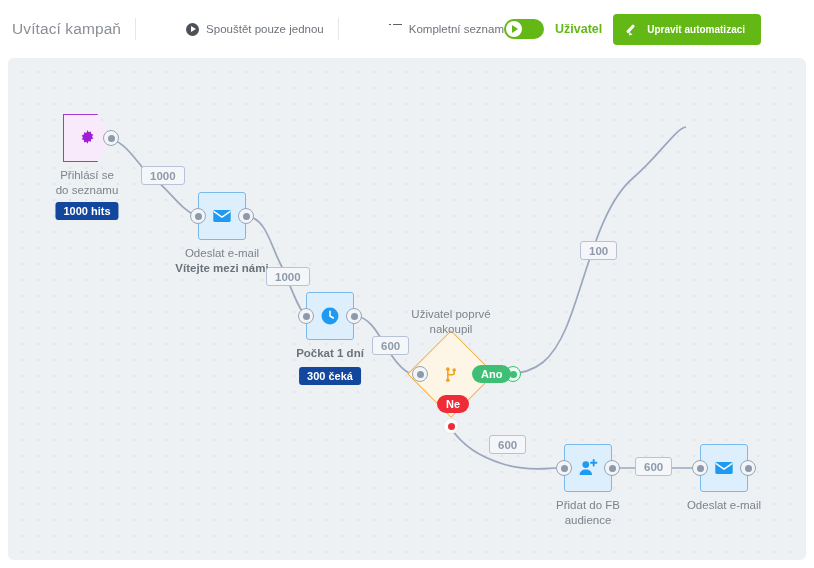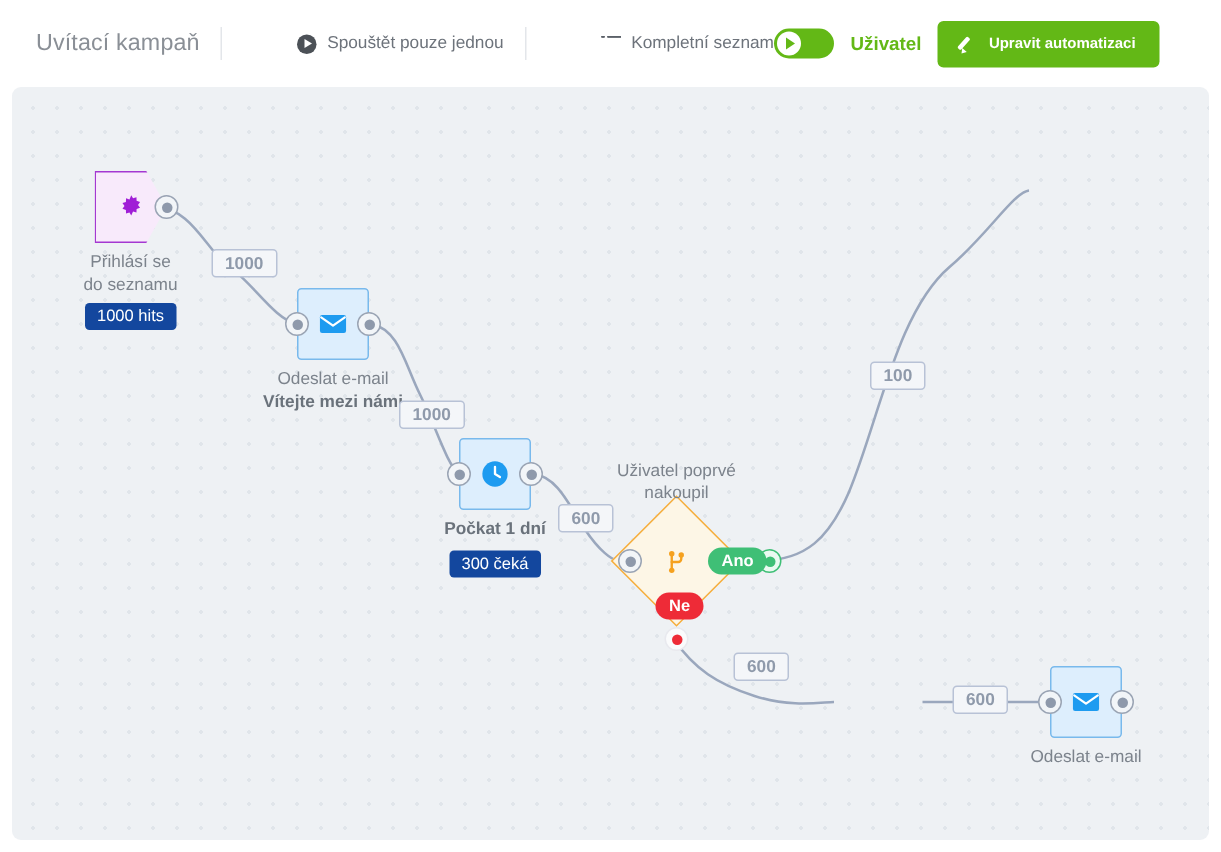--- a/index.html
+++ b/index.html
@@ -5,21 +5,21 @@
   html,body{margin:0;padding:0;}
   body{
     width:814px;height:568px;
     background:#ffffff;
     font-family:"Liberation Sans", sans-serif;
     overflow:hidden;
     position:relative;
   }
   
   .header{
-    position:absolute;left:12px;top:0;width:658px;height:58px;
+    position:absolute;left:0;top:0;width:658px;height:58px;
     background:#ffffff;
     display:flex;align-items:center;
     box-sizing:border-box;
     padding:0 14px 0 12px;
   }
   .title{
     font-size:15.5px;color:#8a8f96;letter-spacing:.1px;
     white-space:nowrap;
   }
   .hsep{
@@ -133,21 +133,21 @@
   .diamond > *{transform:rotate(-45deg);}
 
   .lbl{
     position:absolute;left:50%;transform:translateX(-50%);
     text-align:center;white-space:nowrap;
     font-size:11.5px;color:#7c838c;line-height:15px;
   }
   .lbl .b{font-weight:700;color:#6a727b;display:block;}
   .badge{
     position:absolute;left:50%;transform:translateX(-50%);
-    background:#13479e;color:#fff;font-size:11px;font-weight:400;
+    background:#13479e;color:#fff;font-size:11px;font-weight:700;
     border-radius:3px;padding:3px 8px;white-space:nowrap;
   }
 
   
   .port{
     position:absolute;width:16px;height:16px;border-radius:50%;
     background:#f2f5f8;border:1.6px solid #9aa4b4;
     box-sizing:border-box;
     display:flex;align-items:center;justify-content:center;
     z-index:4;
@@ -296,20 +296,35 @@
       <span>nakoupil</span>
     </div>
     <div class="pill yes" style="left:52px;top:22px;">Ano</div>
     <div class="pill no" style="left:17px;top:52px;">Ne</div>
     <div class="port" style="left:-8px;top:23px;"></div>
     <div class="port green" style="left:85px;top:23px;"></div>
     <div class="port red" style="left:23px;top:75px;"></div>
   </div>
 
 
+  <div class="node" style="left:556px;top:386px;">
+    <div class="sq">
+      <svg class="icon-svg" width="22" height="22" viewBox="0 0 24 24">
+        <circle cx="9.6" cy="8.2" r="3.7" fill="#1e9bf0"></circle>
+        <path d="M2.8 19.6c0-3.8 3.1-6 6.8-6s6.8 2.2 6.8 6z" fill="#1e9bf0"></path>
+        <path d="M18.2 3.2v6M15.2 6.2h6" stroke="#1e9bf0" stroke-width="2.1" stroke-linecap="round"></path>
+      </svg>
+    </div>
+    <div class="lbl" style="top:54px;width:140px;">
+      <span>Přidat do FB</span><br>
+      <span>audience</span>
+    </div>
+    <div class="port" style="left:-8px;top:16px;"></div>
+    <div class="port" style="left:40px;top:16px;"></div>
+  </div>
 
   <div class="node" style="left:692px;top:386px;">
     <div class="sq">
       <svg class="icon-svg" width="22" height="22" viewBox="0 0 24 24">
         <rect x="2.5" y="5.5" width="19" height="13" rx="1.6" fill="#1e9bf0"></rect>
         <path d="M3.4 7.2L12 13.2l8.6-6" fill="none" stroke="#fff" stroke-width="1.6" stroke-linecap="round" stroke-linejoin="round"></path>
       </svg>
     </div>
     <div class="lbl" style="top:54px;width:160px;">
       <span>Odeslat e-mail</span>

